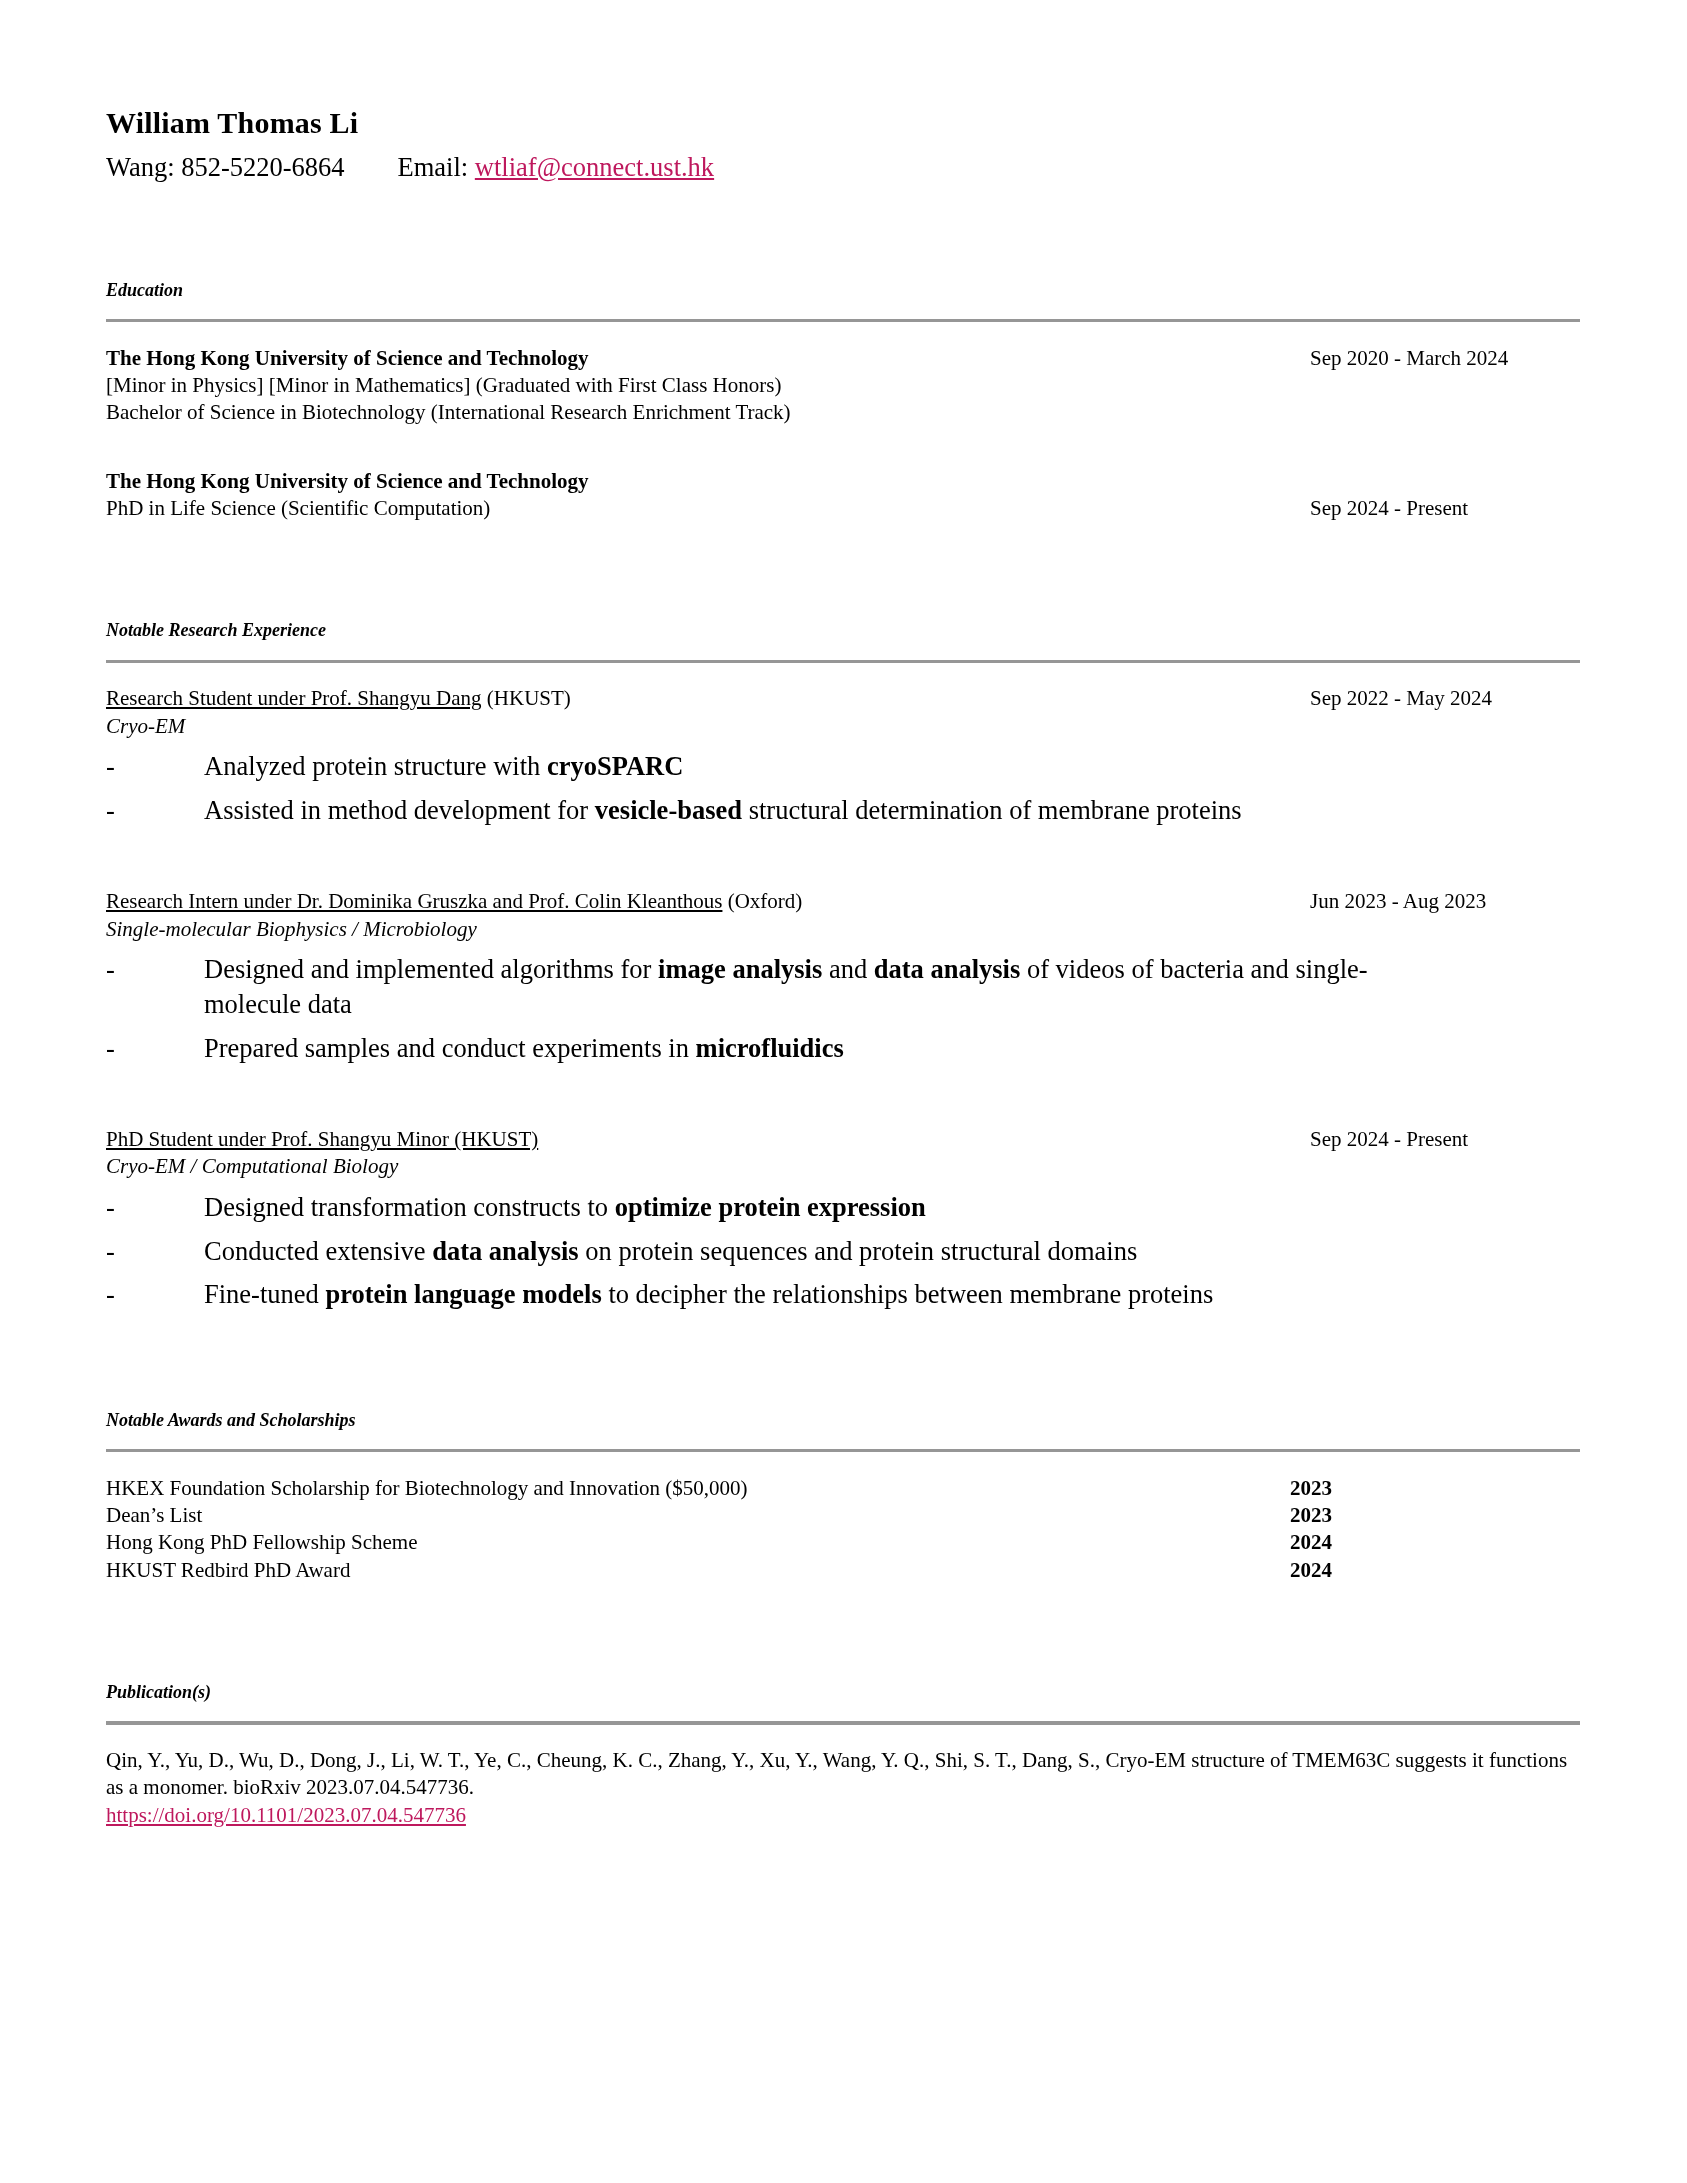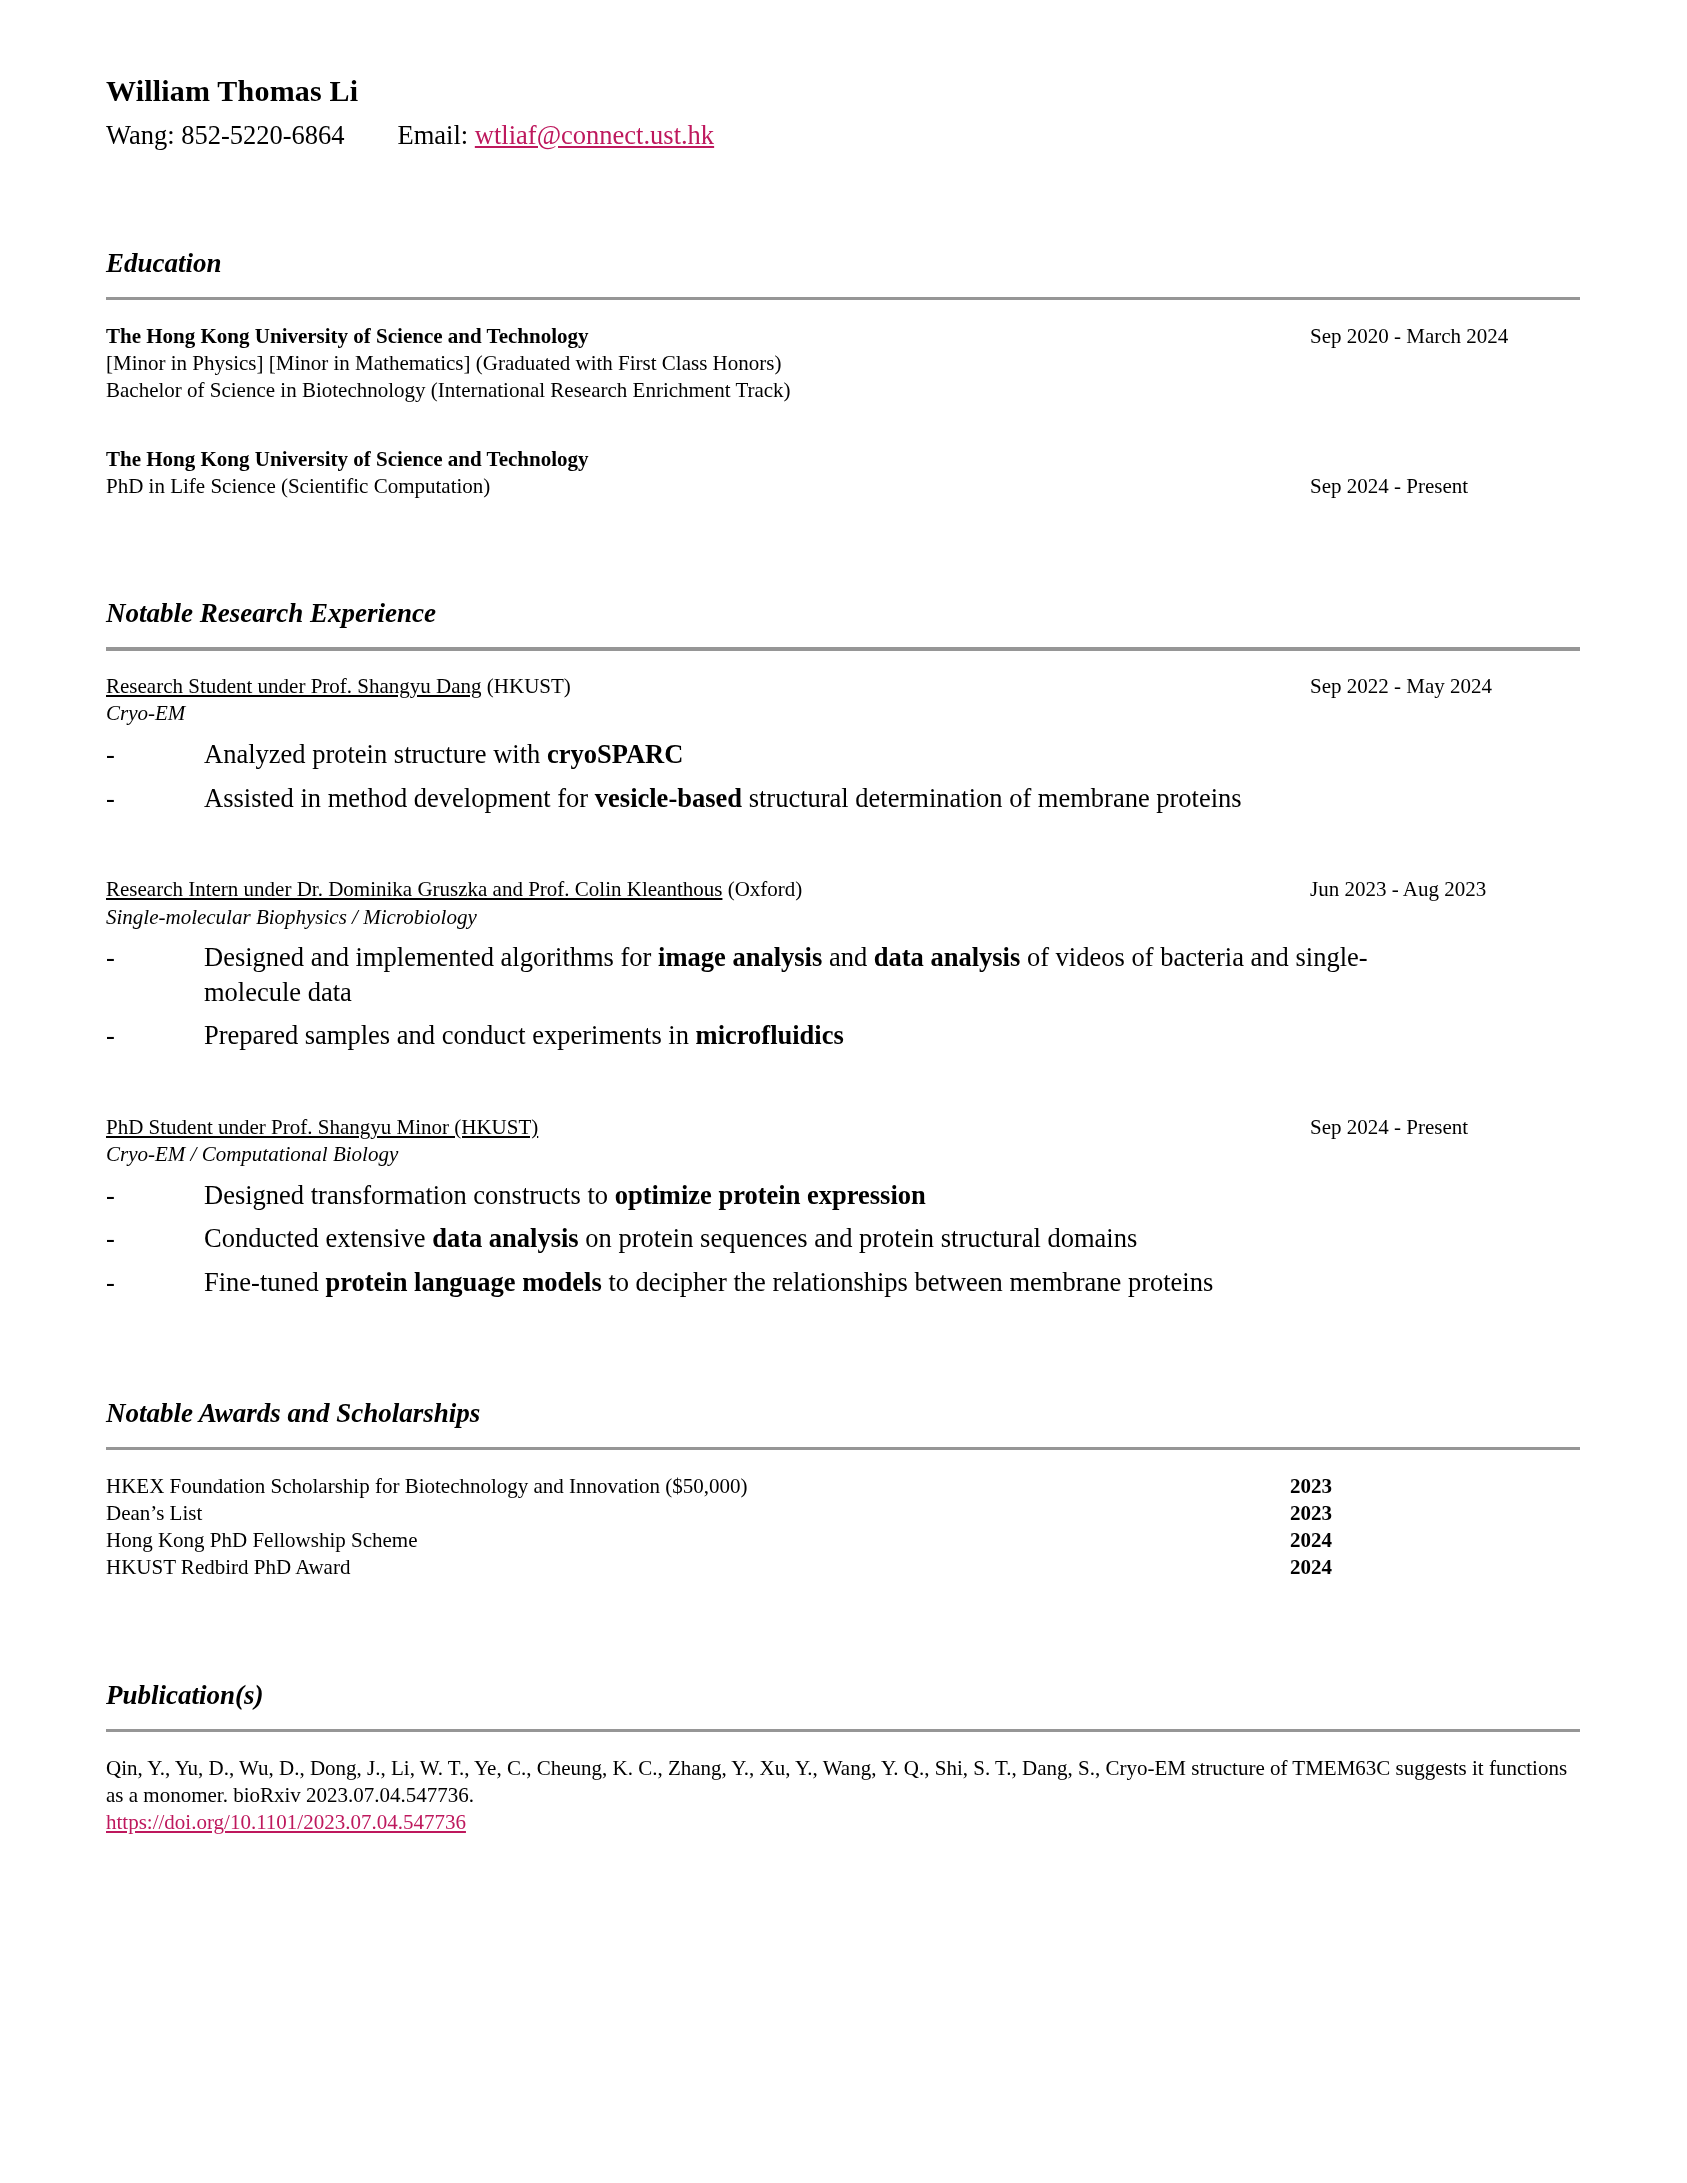--- a/index.html
+++ b/index.html
@@ -21,37 +21,37 @@
     background: #ffffff;
     box-sizing: border-box;
     padding: 0 106px;
   }
 
   
   .name {
     font-size: 30px;
     font-weight: bold;
     letter-spacing: 0.2px;
-    padding-top: 76px;
+    padding-top: 108px;
     line-height: 1.0;
   }
   .contact {
     font-size: 26.5px;
     margin-top: 14.6px;
     line-height: 1.1;
     white-space: pre;
   }
   .link {
     color: #be185d;
     text-decoration: underline;
   }
 
   
   .section-title {
-    font-size: 27px;
+    font-size: 18px;
     font-weight: bold;
     font-style: italic;
     line-height: 1.1;
   }
   .rule {
     height: 3.3px;
     background: #969696;
     margin-top: 18.5px;
     width: 1474px;
   }

